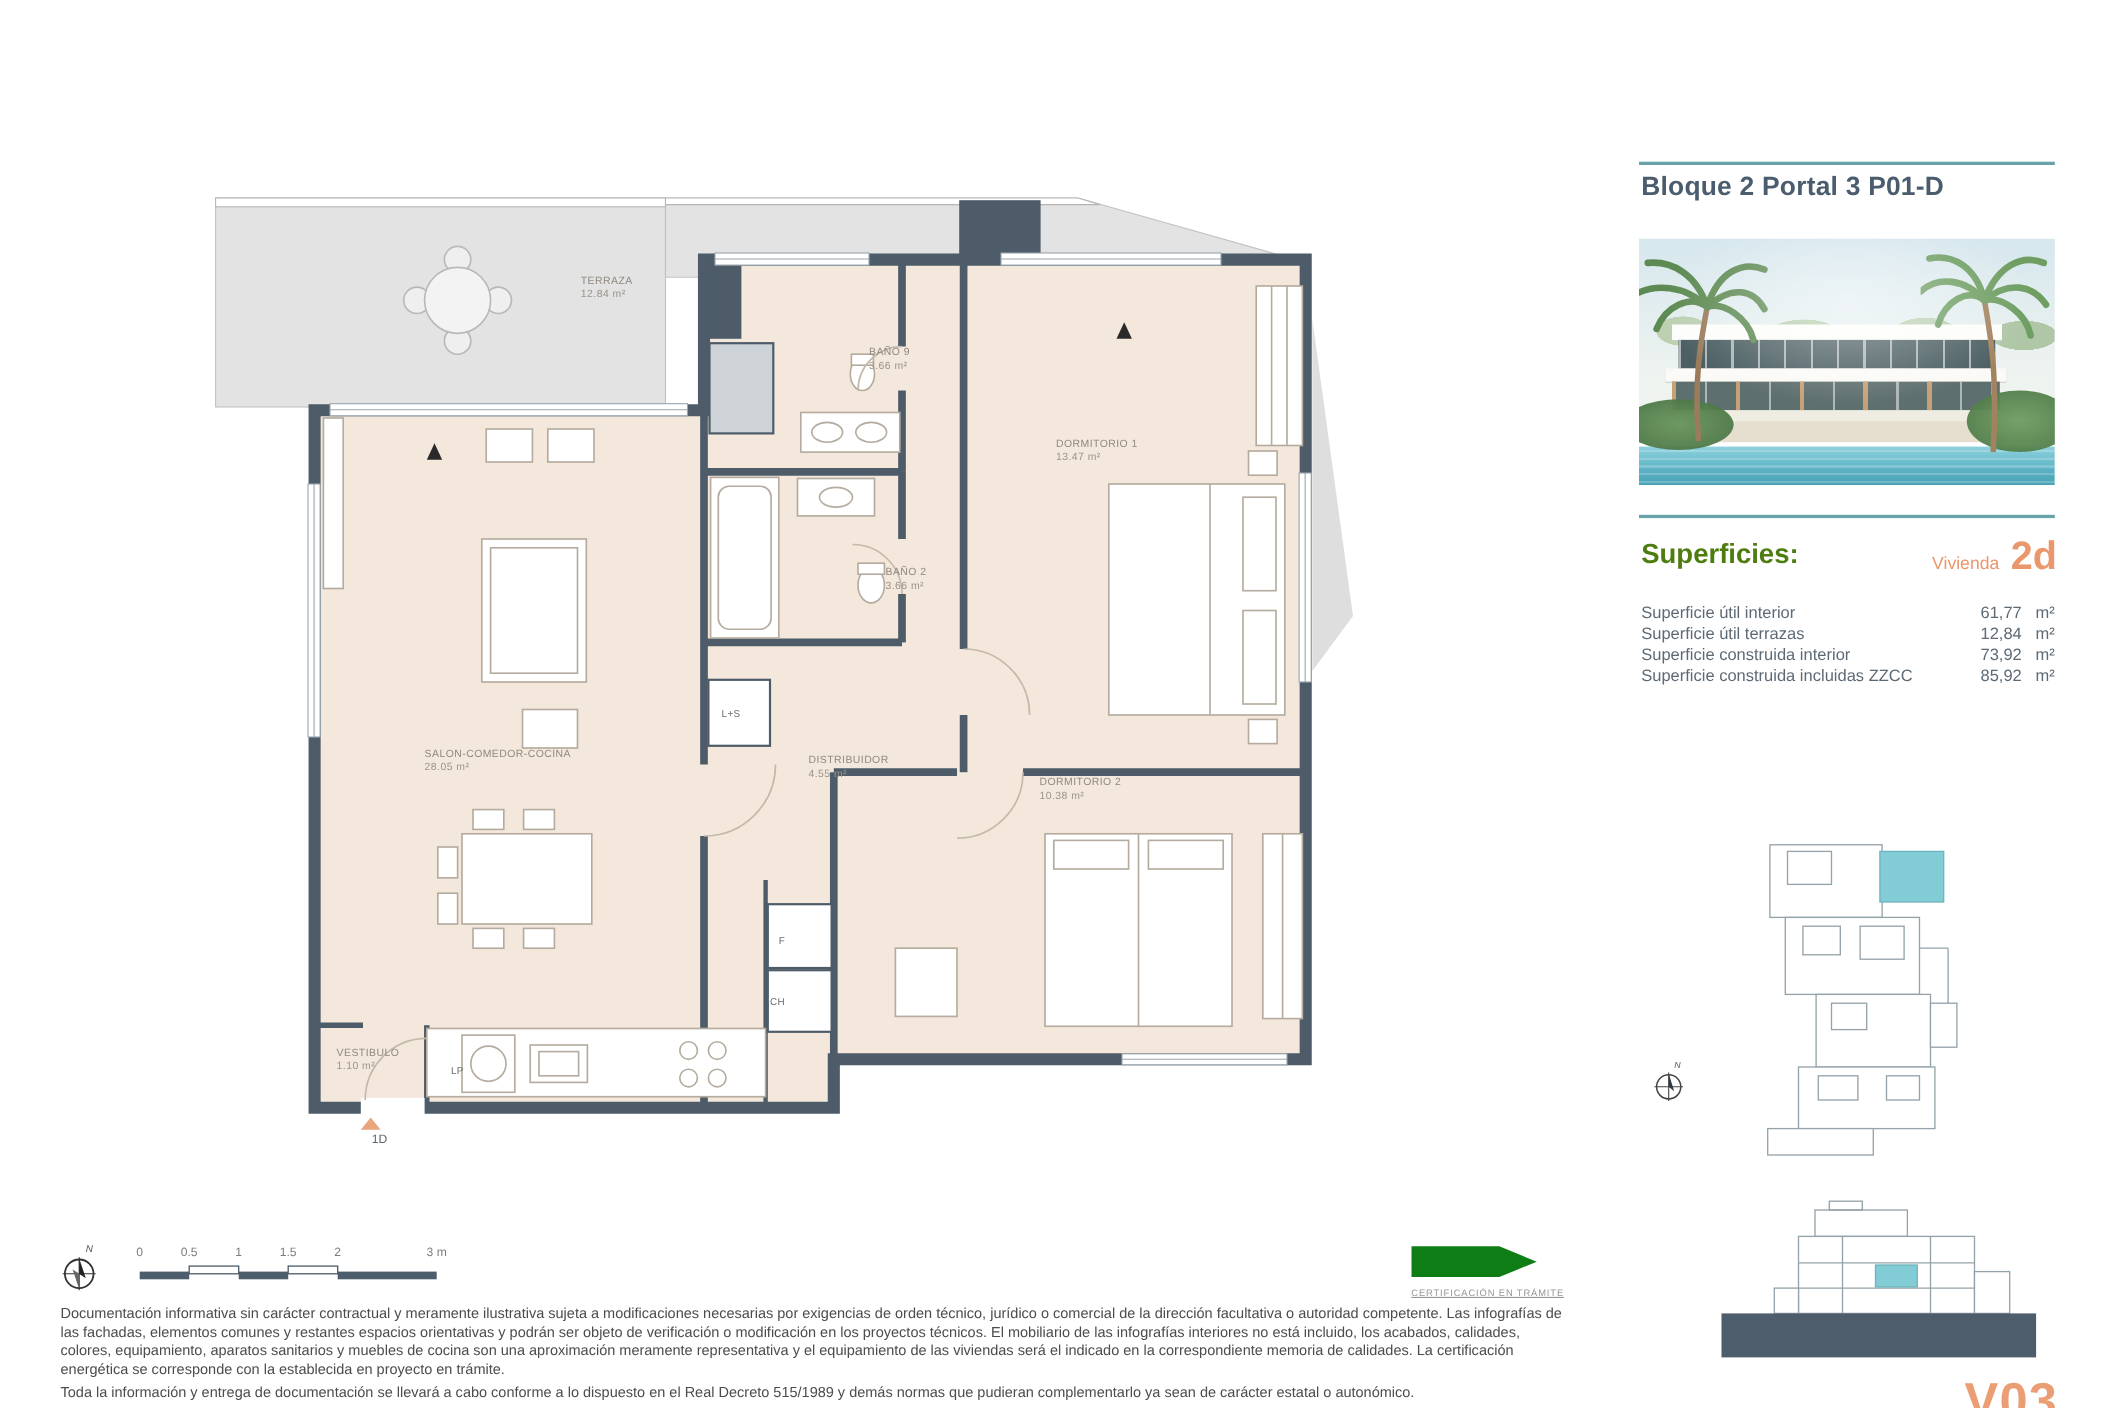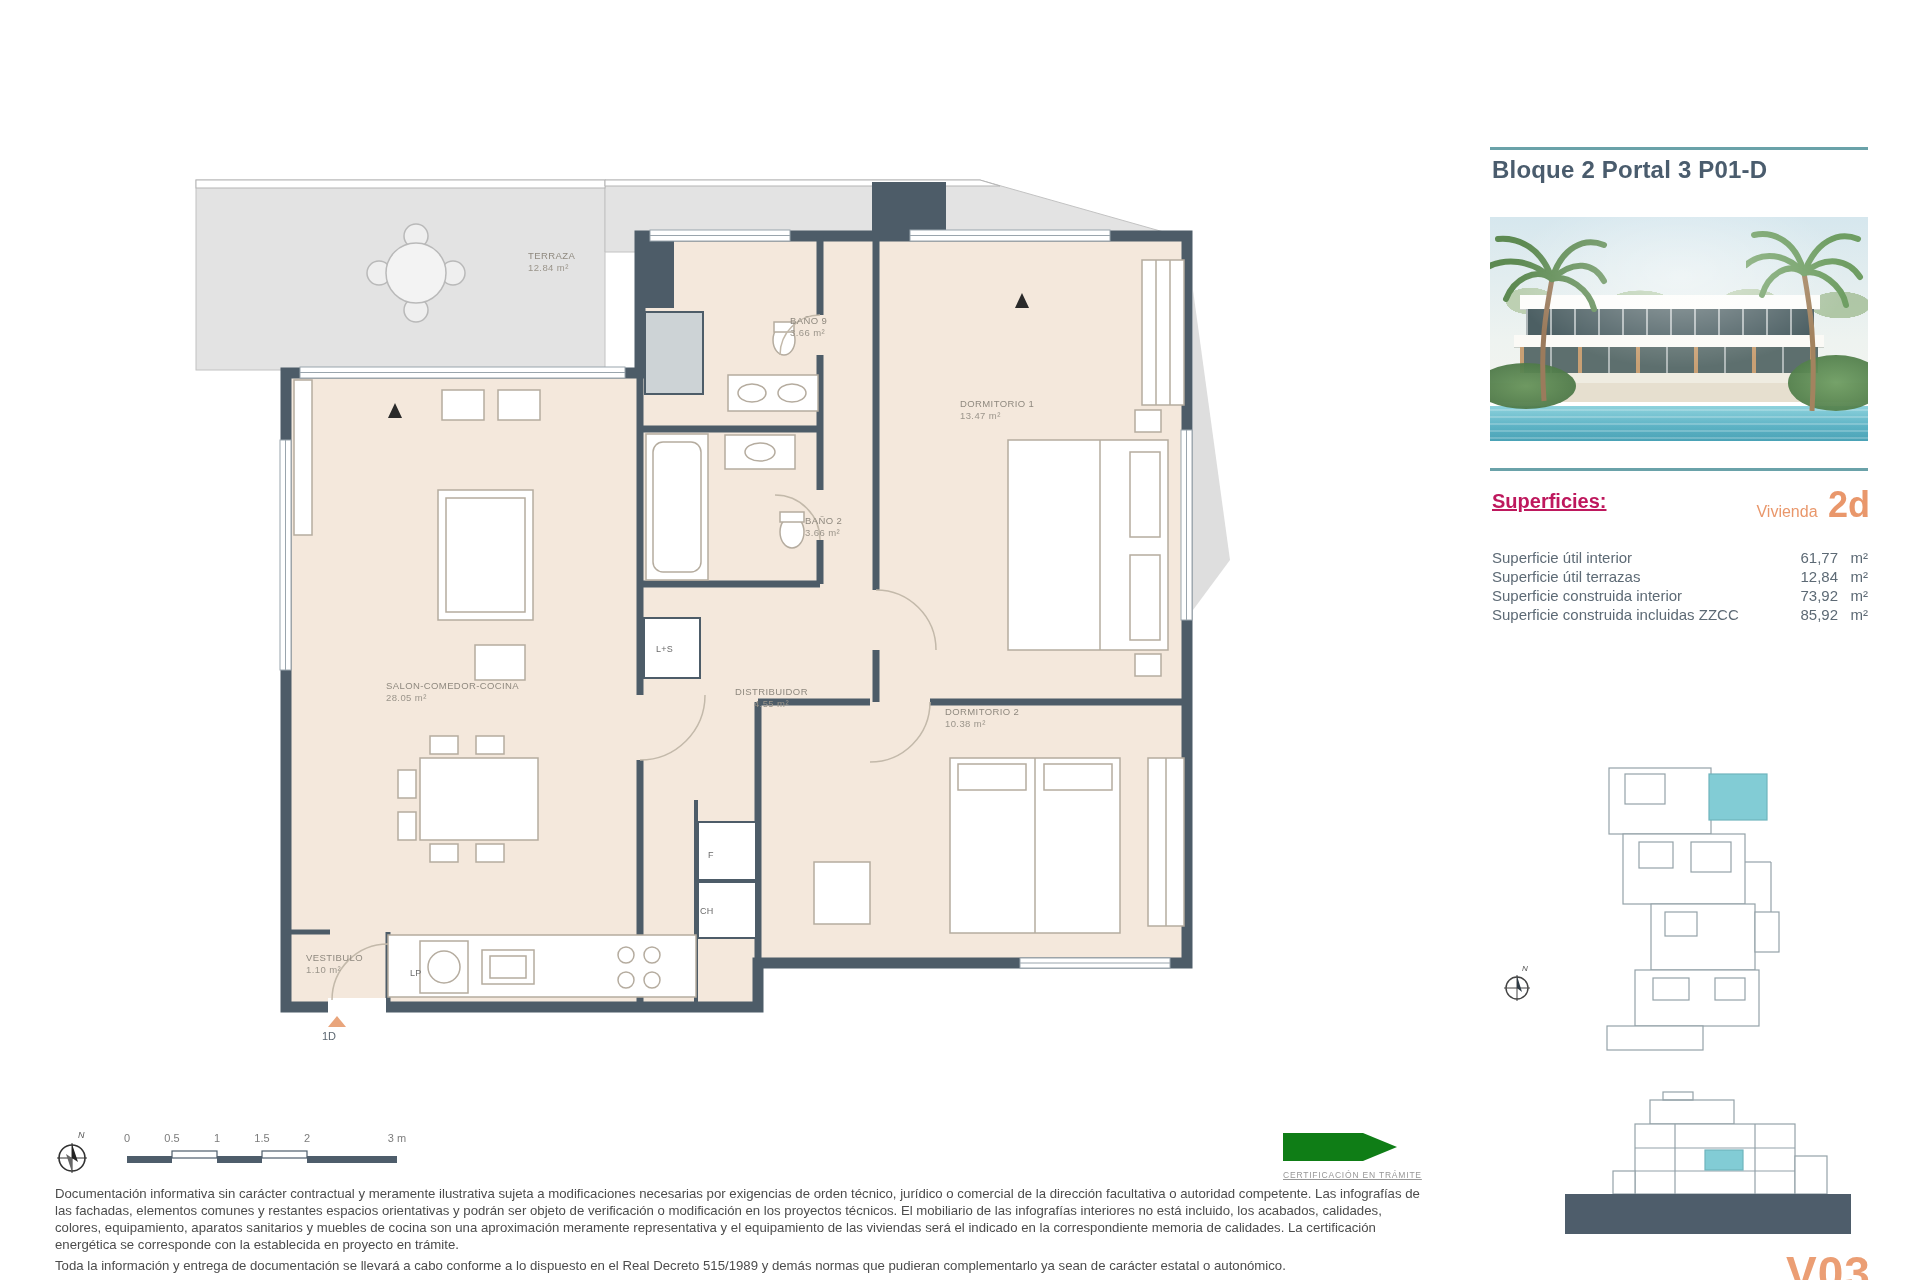--- a/index.html
+++ b/index.html
@@ -9,21 +9,21 @@
   }
   .abs{position:absolute;}
 
   
   .rule{position:absolute;height:3px;background:#6aa2a9;width:378px;left:1490px;}
   .sheet-title{
     position:absolute;left:1492px;top:156px;width:378px;
     font-size:24px;font-weight:bold;color:#4a5c6d;letter-spacing:.2px;
   }
   .sup-head{position:absolute;left:1492px;top:490px;width:378px;height:42px;}
-  .sup-title{font-size:20px;font-weight:bold;color:#be185d;text-decoration:underline;}
+  .sup-title{font-size:25px;font-weight:bold;color:#4d7c0f;}
   .viv-wrap{position:absolute;right:0;top:-6px;}
   .viv-label{font-size:16px;color:#e9976b;vertical-align:baseline;}
   .viv-type{font-size:36px;font-weight:bold;color:#e9976b;vertical-align:baseline;margin-left:6px;}
   .sup-table{position:absolute;left:1492px;top:548px;width:376px;font-size:15px;color:#5d6a75;}
   .sup-row{display:flex;line-height:19px;}
   .sup-label{flex:1;}
   .sup-val{width:56px;text-align:right;}
   .sup-unit{width:30px;text-align:right;}
   .v03{
     position:absolute;left:1786px;top:1246px;font-size:46px;font-weight:bold;
@@ -62,21 +62,21 @@
   .r-wash{position:absolute;left:0;top:0;width:378px;height:224px;
     background:radial-gradient(240px 130px at 190px 60px,rgba(255,255,255,.45),transparent 70%);}
 
   
   .room-label{
     position:absolute;font-size:9.5px;line-height:1.3;color:#8f897f;
     letter-spacing:.4px;white-space:nowrap;
   }
   .room-label .area{display:block;color:#9b958b;}
   .tiny-label{position:absolute;font-size:9px;color:#6b6b6b;letter-spacing:.3px;}
-  .marker-1d{position:absolute;left:322px;top:1016px;width:30px;text-align:left;}
+  .marker-1d{position:absolute;left:322px;top:1016px;width:30px;text-align:right;}
   .marker-1d .tri{width:0;height:0;border-left:9px solid transparent;border-right:9px solid transparent;
     border-bottom:11px solid #e9a57c;margin:0 auto;}
   .marker-1d .txt{font-size:11px;color:#5b6670;margin-top:3px;}
 
   
   .disclaimer{position:absolute;left:55px;top:1185px;width:1370px;font-size:13.2px;
     line-height:1.3;color:#4c4c4c;}
   .disclaimer2{position:absolute;left:55px;top:1258px;width:1370px;font-size:13.2px;color:#4c4c4c;}
   .cert-label{position:absolute;left:1283px;top:1170px;font-size:8.5px;color:#979797;letter-spacing:.8px;text-decoration:underline;}
 </style>
@@ -237,21 +237,21 @@
 </div>
 <div class="room-label" style="left:960px;top:398px;">
   <span>DORMITORIO 1</span><span class="area">13.47 m²</span>
 </div>
 <div class="room-label" style="left:805px;top:515px;">
   <span>BAÑO 2</span><span class="area">3.66 m²</span>
 </div>
 <div class="room-label" style="left:386px;top:680px;">
   <span>SALON-COMEDOR-COCINA</span><span class="area">28.05 m²</span>
 </div>
-<div class="room-label" style="left:735px;top:686px;text-align:center;">
+<div class="room-label" style="left:735px;top:686px;">
   <span>DISTRIBUIDOR</span><span class="area">4.55 m²</span>
 </div>
 <div class="room-label" style="left:945px;top:706px;">
   <span>DORMITORIO 2</span><span class="area">10.38 m²</span>
 </div>
 <div class="room-label" style="left:306px;top:952px;">
   <span>VESTIBULO</span><span class="area">1.10 m²</span>
 </div>
 <div class="tiny-label" style="left:656px;top:644px;">L+S</div>
 <div class="tiny-label" style="left:708px;top:850px;">F</div>

